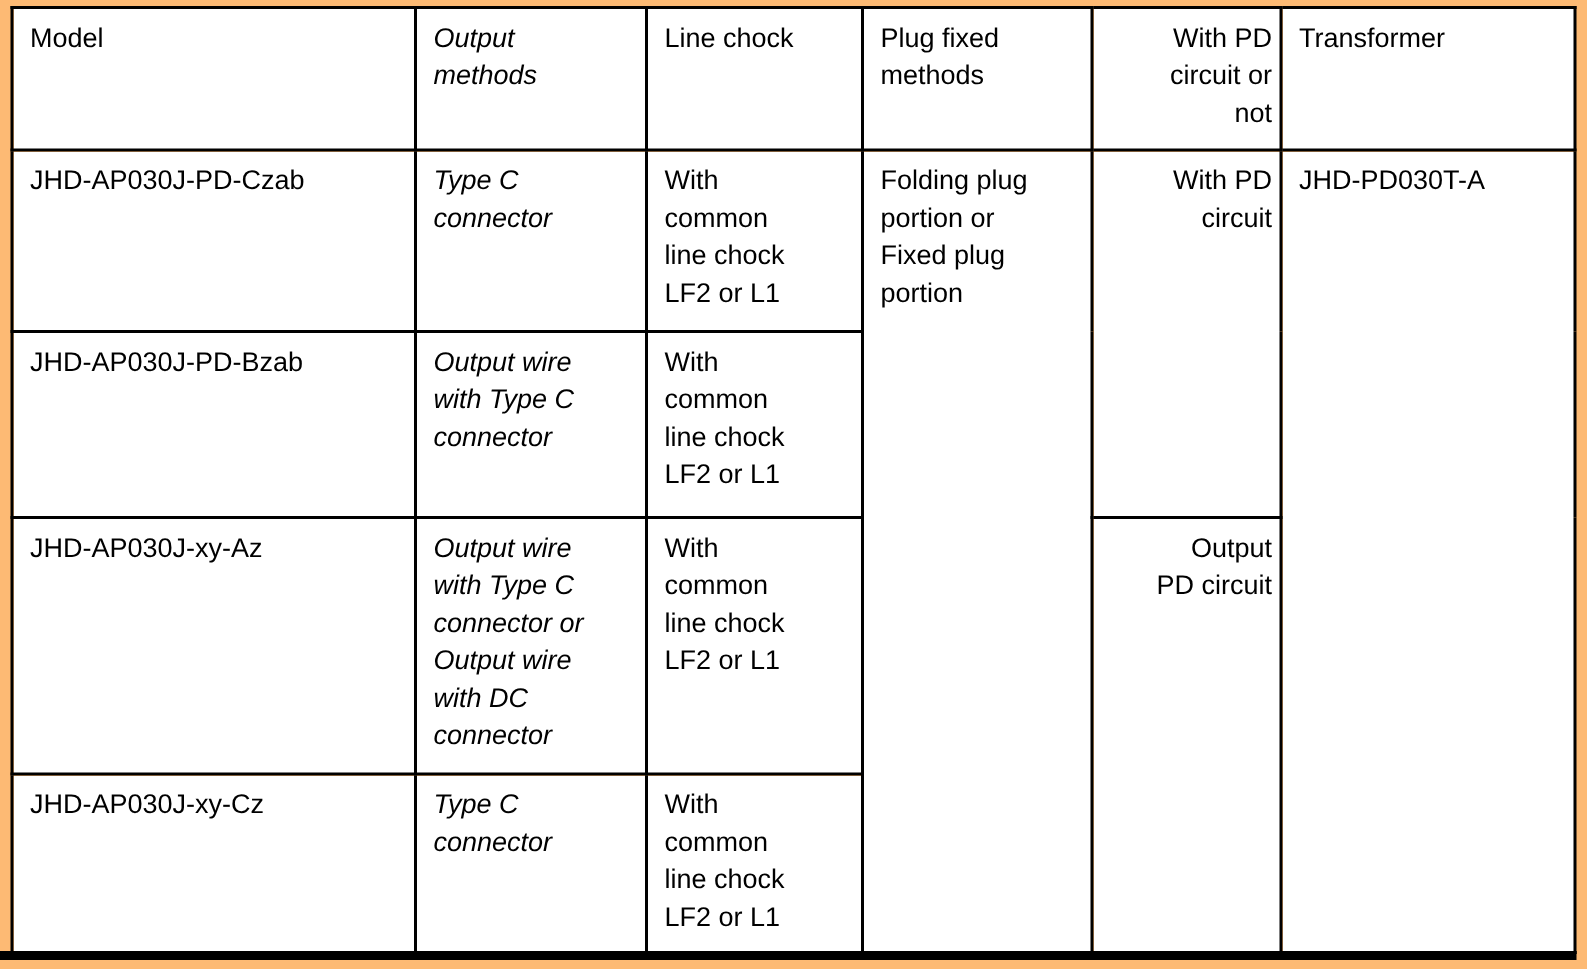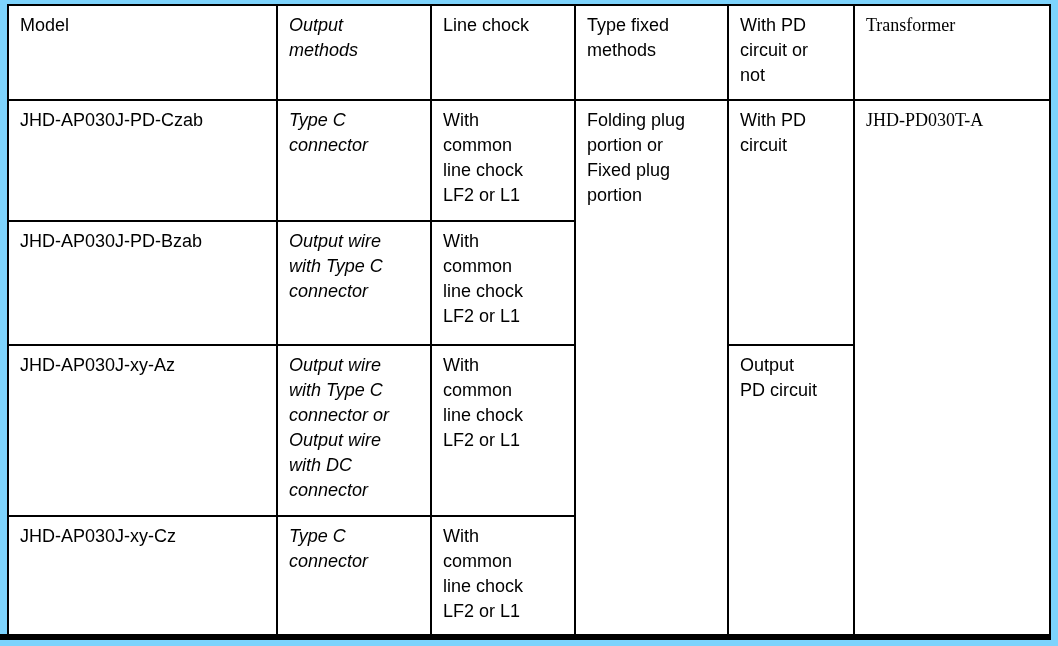--- a/index.html
+++ b/index.html
@@ -4,21 +4,21 @@
 <style>
   html, body {
     margin: 0;
     padding: 0;
     background: #ffffff;
   }
   .page {
     position: relative;
     width: 1058px;
     height: 646px;
-    background: #7dd3fc;
+    background: #fdba74;
     font-family: "Liberation Sans", sans-serif;
     color: #000000;
     overflow: hidden;
   }
   table.spec {
     position: absolute;
     left: 7px;
     top: 4px;
     width: 1042px;
     border-collapse: collapse;
@@ -32,22 +32,22 @@
     white-space: pre-line;
     padding: 7px 5px 5px 11px;
     overflow: hidden;
     background: #ffffff;
     color: #000000;
   }
   td.c1 { padding-left: 19px; }
   td.c2 { padding-left: 11px; font-style: italic; }
   td.c3 { padding-left: 7px; }
   td.c4 { padding-left: 17px; }
-  td.c5 { padding-left: 12px; }
-  td.c6 { padding-left: 13px; font-family: Liberation Serif, serif; }
+  td.c5 { padding-left: 12px; text-align: right; }
+  td.c6 { padding-left: 13px; }
   .bottom-rule {
     position: absolute;
     left: 0;
     top: 634px;
     width: 1051px;
     height: 6px;
     background: #000000;
   }
 </style>
 </head>
@@ -64,21 +64,21 @@
       <col style="width:126px">
       <col style="width:196px">
     </colgroup>
 
     <tbody>
         <tr style="height:95px">
       <td class="c1">Model</td>
       <td class="c2">Output
 methods</td>
       <td class="c3">Line chock</td>
-      <td class="c4">Type fixed
+      <td class="c4">Plug fixed
 methods</td>
       <td class="c5">With PD
 circuit or
 not</td>
       <td class="c6">Transformer</td>
     </tr>
 
     <tr style="height:121px">
       <td class="c1">JHD-AP030J-PD-Czab</td>
       <td class="c2">Type C

